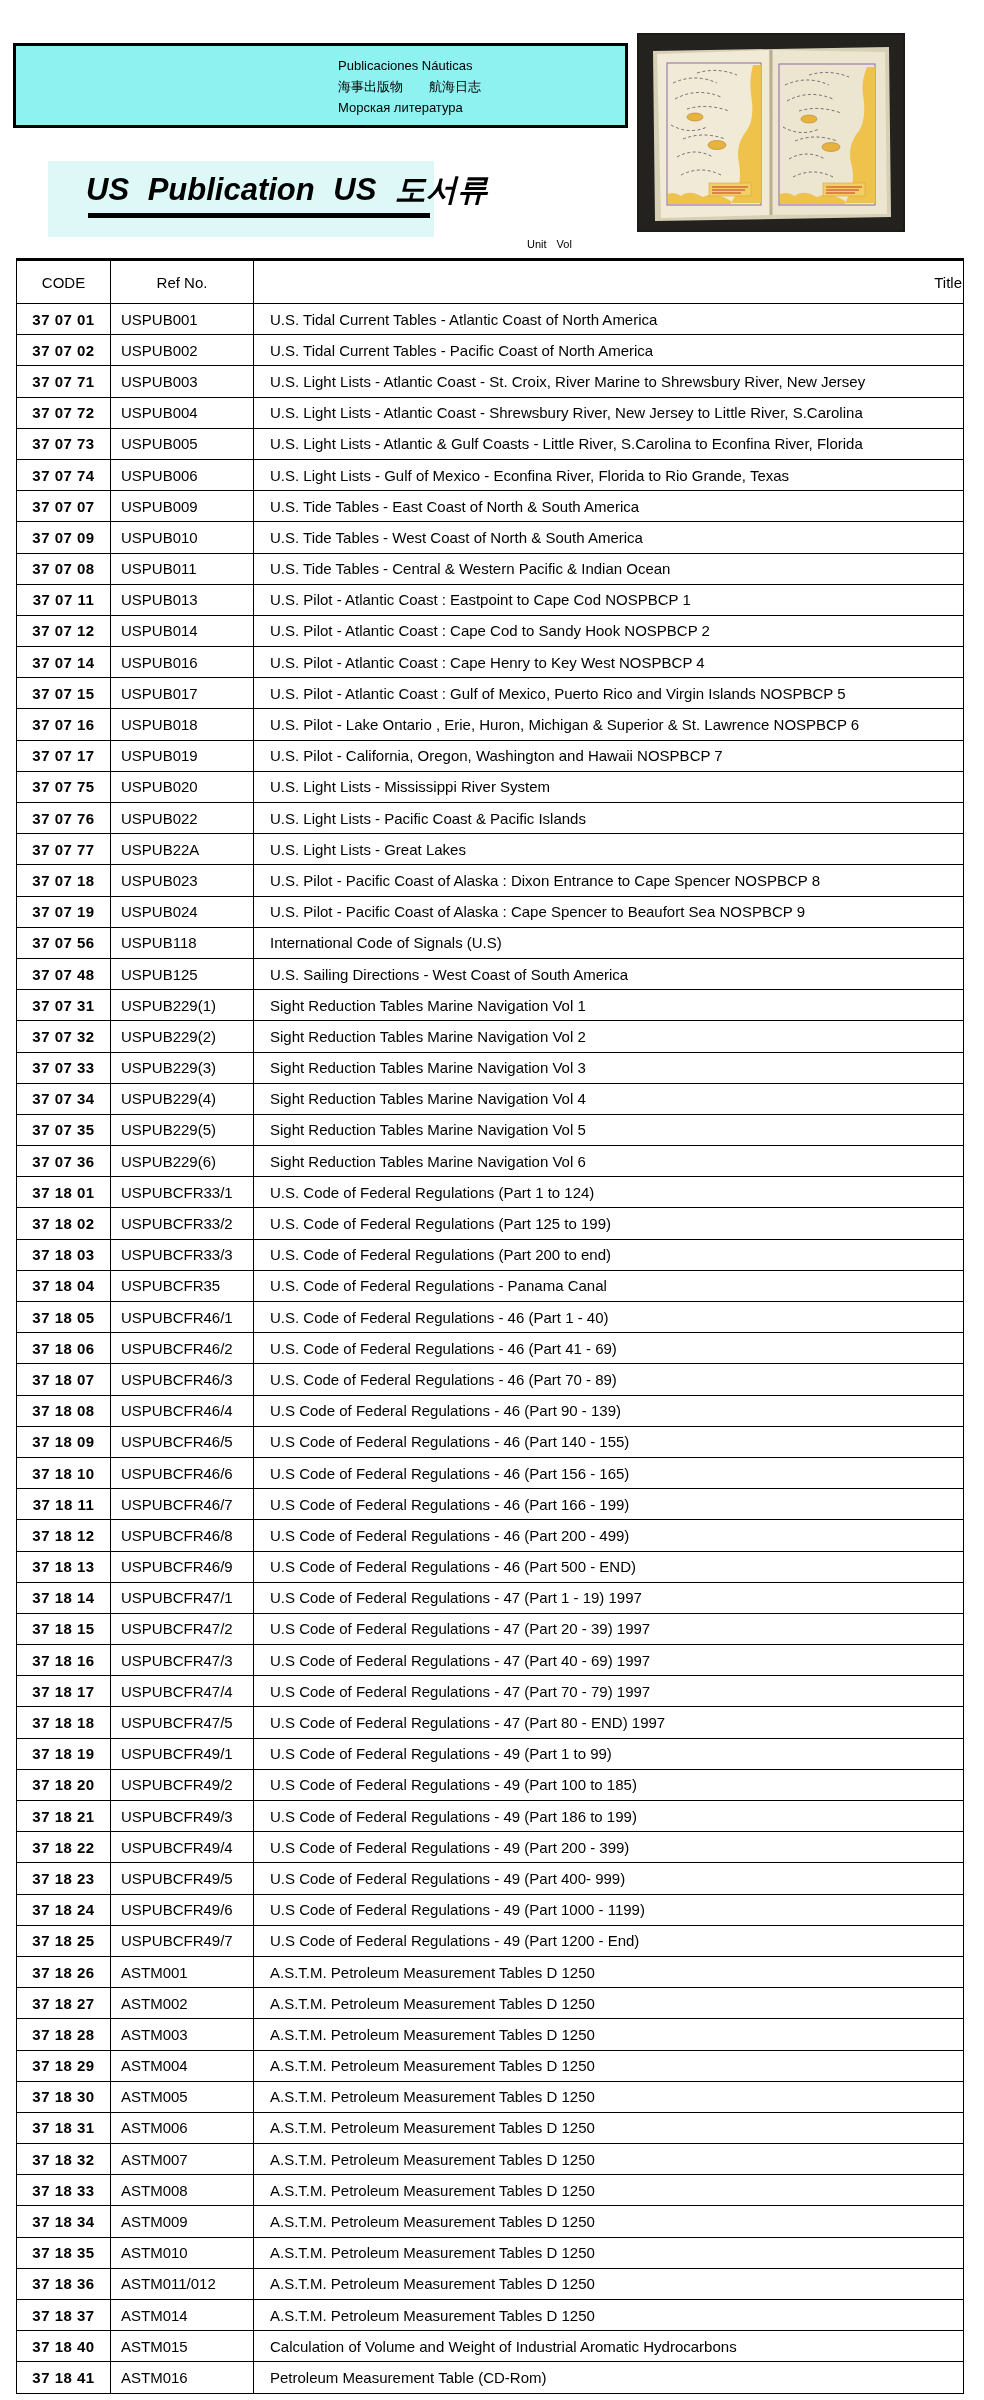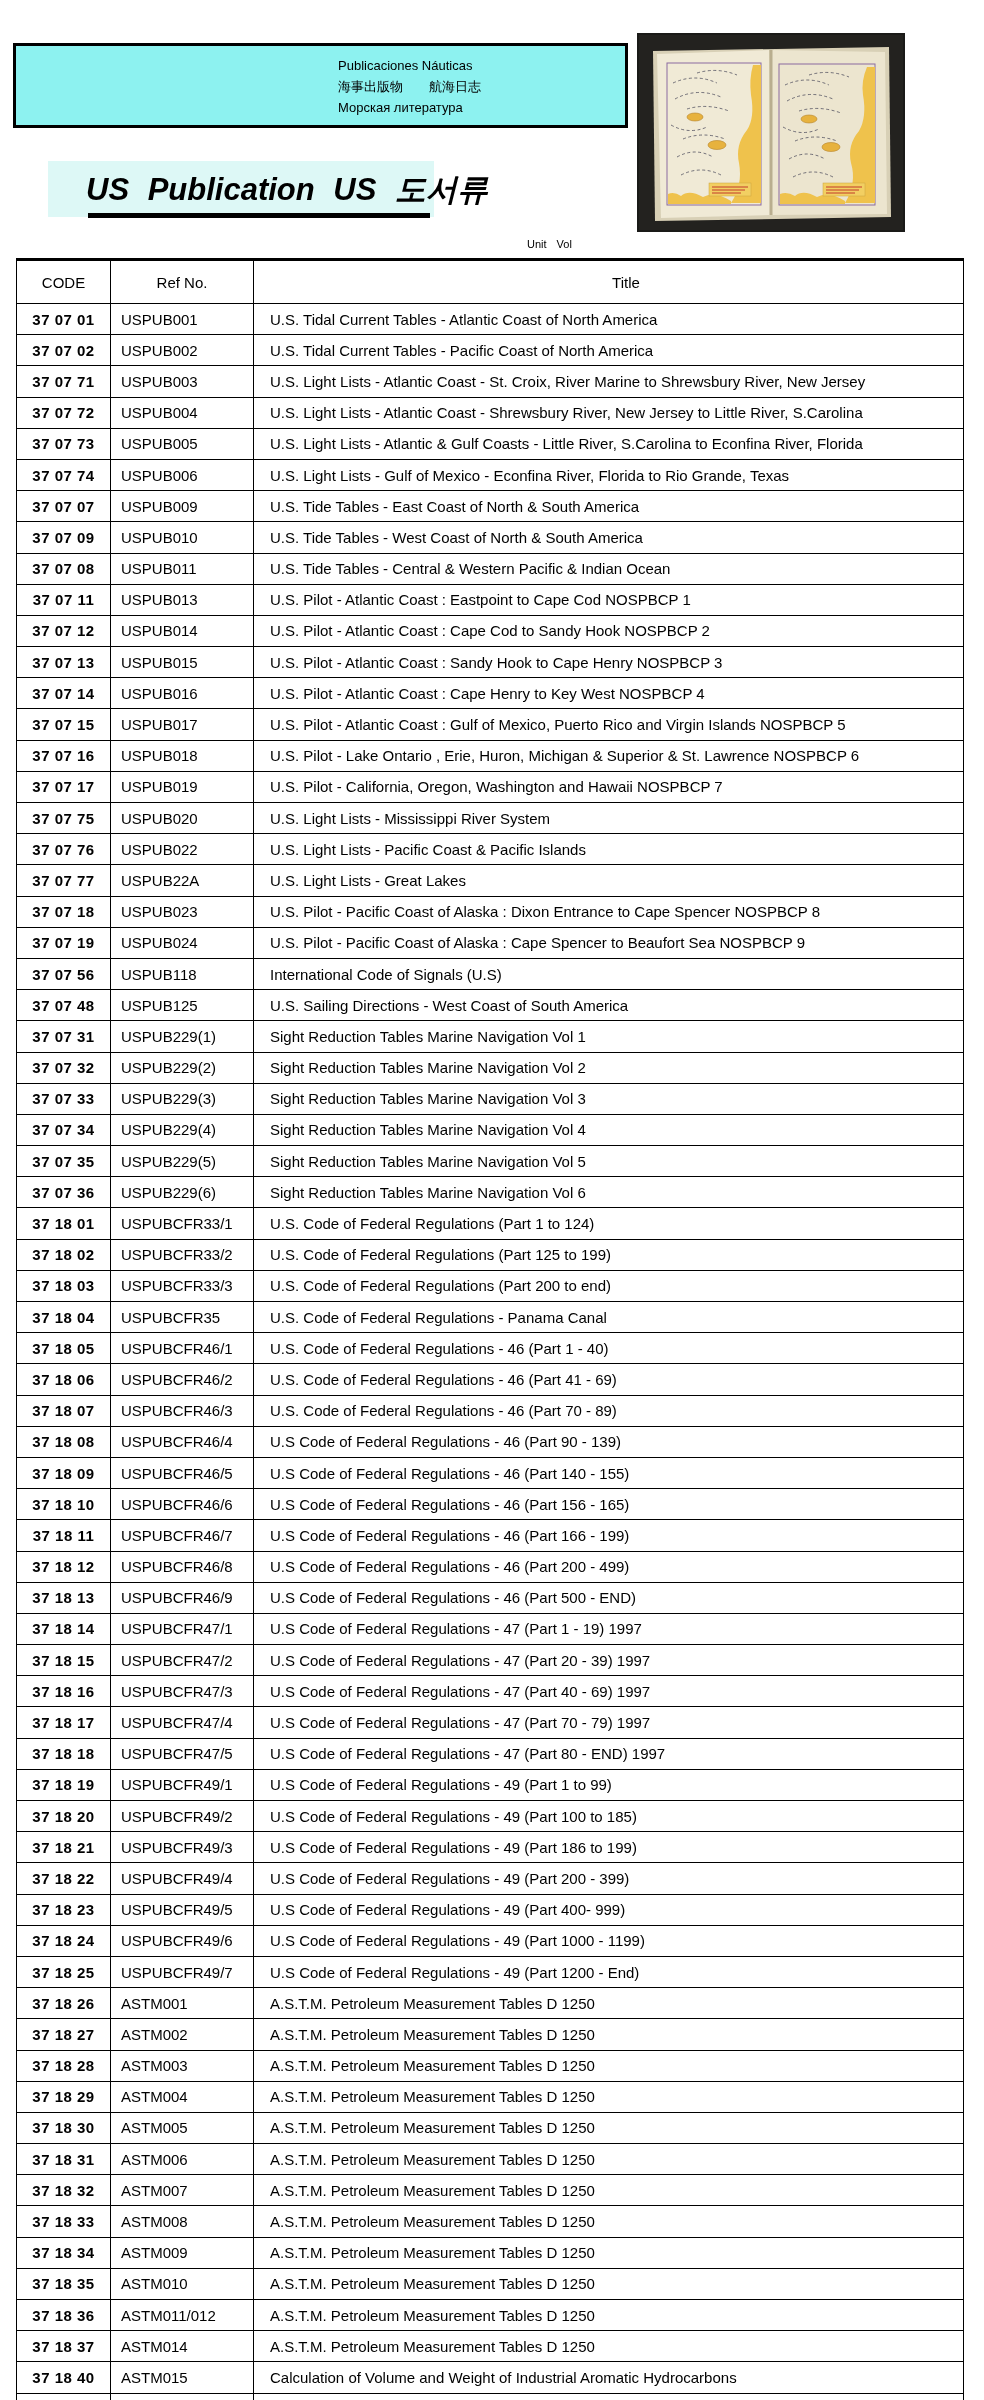--- a/index.html
+++ b/index.html
@@ -15,21 +15,21 @@
   .main-left{padding:6px 0 0 22px;}
   .main-title-en{font-size:27px;font-weight:bold;font-style:italic;line-height:32px;white-space:nowrap;}
   .main-title-ko{font-size:29px;font-weight:bold;font-style:italic;line-height:36px;white-space:nowrap;}
   .main-right{position:absolute;left:322px;top:9px;font-size:13px;line-height:21px;}
   .main-right div{white-space:nowrap;}
   
   .photo{position:absolute;left:637px;top:33px;width:268px;height:199px;}
   .photo svg{display:block;width:100%;height:100%;}
   
   .sub-box{
-    position:absolute;left:48px;top:161px;width:386px;height:56px;
+    position:absolute;left:48px;top:161px;width:386px;height:76px;
     background:#DDF8F6;
   }
   .sub-title{
     padding:8px 0 0 38px;font-size:31px;font-weight:bold;font-style:italic;
     word-spacing:10px;white-space:nowrap;
   }
   .sub-underline{position:absolute;left:88px;top:213px;width:342px;height:5px;background:#000;}
   
   .unit{position:absolute;left:527px;top:238px;font-size:11px;word-spacing:7px;}
   
@@ -40,21 +40,21 @@
   table.pub col.c1{width:94px;}
   table.pub col.c2{width:143px;}
   table.pub col.c3{width:710px;}
   table.pub th,table.pub td{
     border:1px solid #000;font-size:15px;overflow:hidden;white-space:nowrap;
   }
   table.pub thead th{
     height:40px;font-weight:normal;border-top:3px solid #000;background:#fff;
   }
   th.h-code,th.h-ref{}
-  th.h-title{text-align:center;padding-left:36px;}
+  th.h-title{text-align:right;padding-left:36px;}
   table.pub tbody td{height:28.2px;}
   td.code{font-weight:bold;text-align:center;letter-spacing:0.5px;}
   td.ref{padding-left:10px;}
   td.title{padding-left:16px;}
 </style>
 </head>
 <body>
 
 <div class="main-box">
   <div class="main-right">
@@ -192,25 +192,20 @@
     <td class="code">37 07 11</td>
     <td class="ref">USPUB013</td>
     <td class="title">U.S. Pilot - Atlantic Coast : Eastpoint to Cape Cod NOSPBCP 1</td>
   </tr>
       <tr>
     <td class="code">37 07 12</td>
     <td class="ref">USPUB014</td>
     <td class="title">U.S. Pilot - Atlantic Coast : Cape Cod to Sandy Hook NOSPBCP 2</td>
   </tr>
       <tr>
-    <td class="code">37 07 13</td>
-    <td class="ref">USPUB015</td>
-    <td class="title">U.S. Pilot - Atlantic Coast : Sandy Hook to Cape Henry NOSPBCP 3</td>
-  </tr>
-      <tr>
     <td class="code">37 07 14</td>
     <td class="ref">USPUB016</td>
     <td class="title">U.S. Pilot - Atlantic Coast : Cape Henry to Key West NOSPBCP 4</td>
   </tr>
       <tr>
     <td class="code">37 07 15</td>
     <td class="ref">USPUB017</td>
     <td class="title">U.S. Pilot - Atlantic Coast : Gulf of Mexico, Puerto Rico and Virgin Islands NOSPBCP 5</td>
   </tr>
       <tr>

